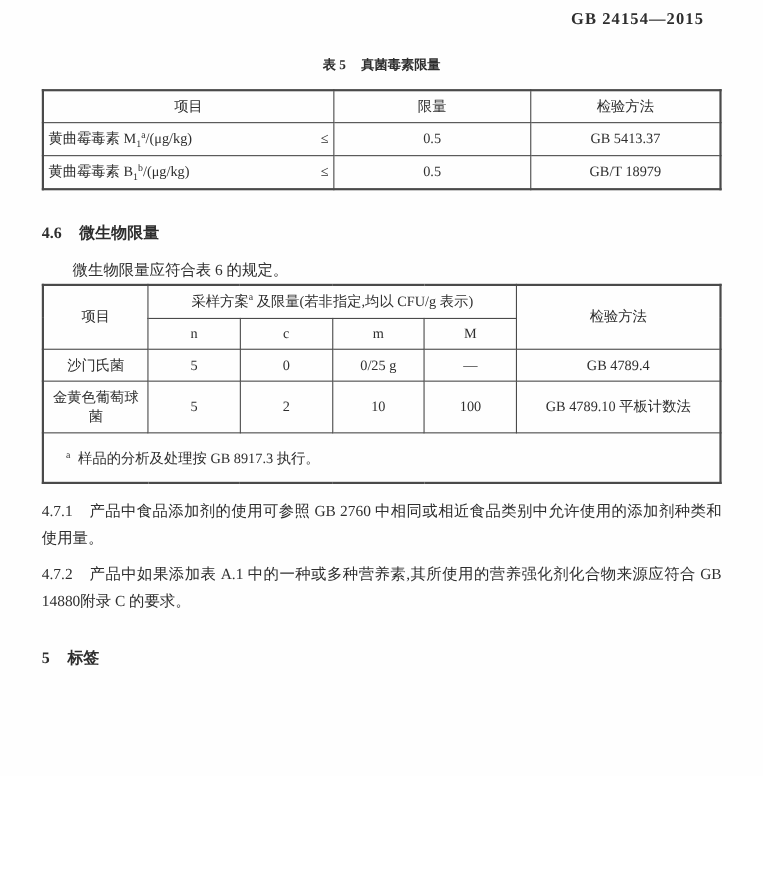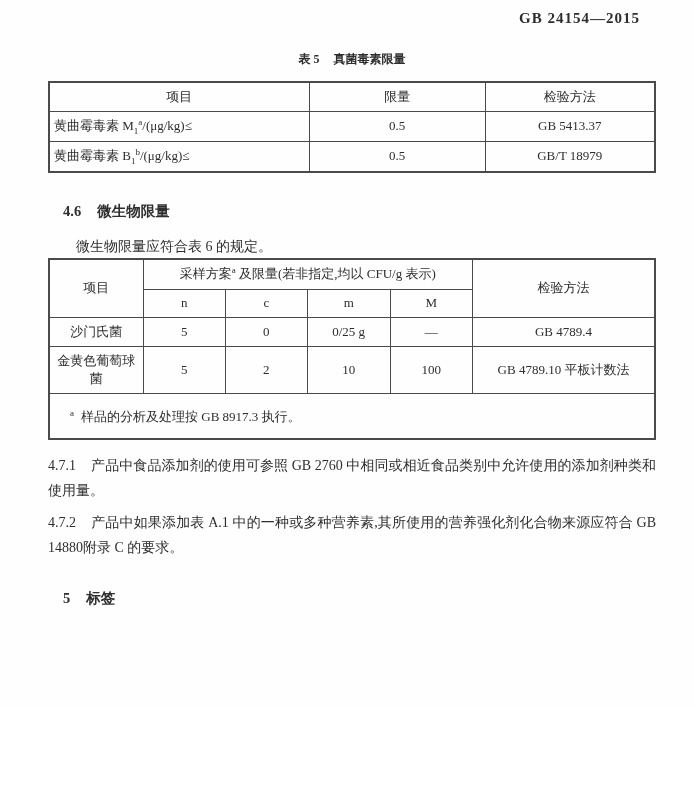--- a/index.html
+++ b/index.html
@@ -4,21 +4,21 @@
 <style>
   html,body{margin:0;padding:0;background:#ffffff;}
   .page{
     position:relative;
     width:694px;height:706px;
     background:#fefefe;
     color:#2e2e2e;
     font-family:"Liberation Serif","DejaVu Serif",serif;
     font-size:14px;
     box-sizing:border-box;
-    padding:10px 38px 0 48px;
+    padding:10px 38px 0 38px;
     overflow:hidden;
   }
   .doc-header{
     text-align:right;
     font-weight:bold;
     font-size:15px;
     letter-spacing:1px;
     padding-right:16px;
   }
   .table-caption{
@@ -36,37 +36,37 @@
   }
   table.std th, table.std td{
     border:1px solid #4a4a4a;
     text-align:center;
     vertical-align:middle;
     padding:5px 4px;
     font-weight:normal;
     height:17px;
   }
   td.item-cell{padding:5px 12px 5px 8px;}
-  .item-flex{display:flex;align-items:center;}
+  .item-flex{display:flex;justify-content:space-between;align-items:center;}
   .rel{font-size:13px;}
   sub.sm{font-size:9px;}
   sup.sm{font-size:9px;}
   tr.fn-row td{
     text-align:left;
     padding:7px 10px 9px 20px;
     border-top:1px solid #4a4a4a;
   }
   .fn-line{line-height:25px;font-size:13px;}
   .fn-line sup{font-size:9px;margin-right:7px;}
   h2.sec{
     font-size:14.5px;
     font-weight:bold;
     margin:29px 0 0 0;
   }
-  h2.sec .sec-num{margin-right:16px;margin-left:15px;}
+  h2.sec .sec-num{margin-right:16px;}
   p.body-para{
     margin:15px 0 0 0;
     text-indent:2em;
     line-height:1.6;
   }
   .clauses{margin-top:13px;}
   p.clause{
     margin:7px 0 0 0;
     line-height:25px;
     text-align:justify;

